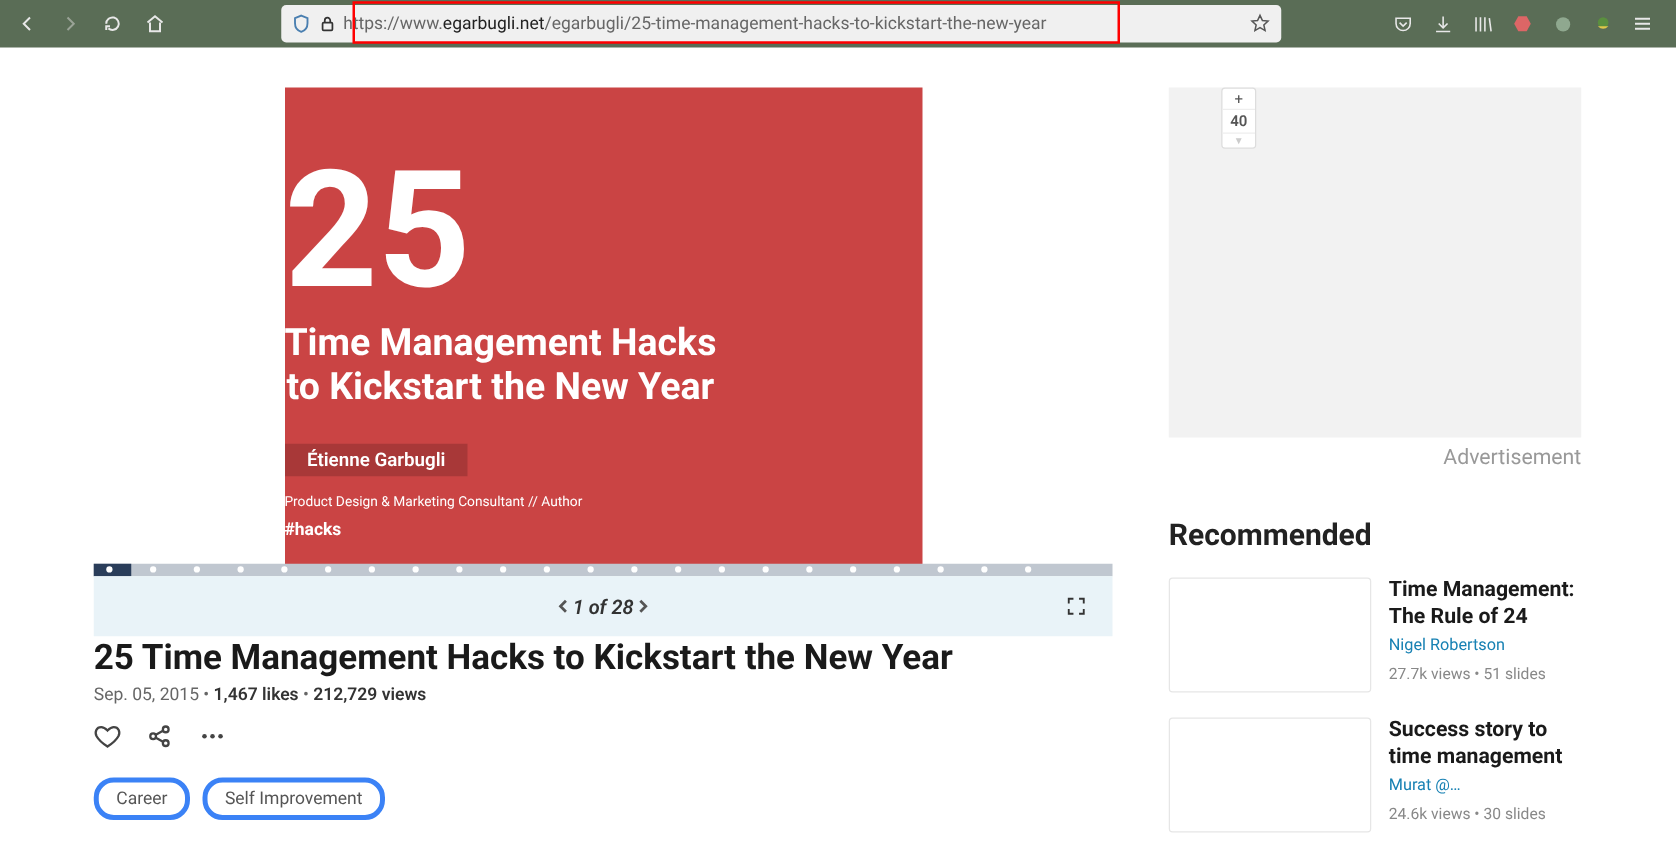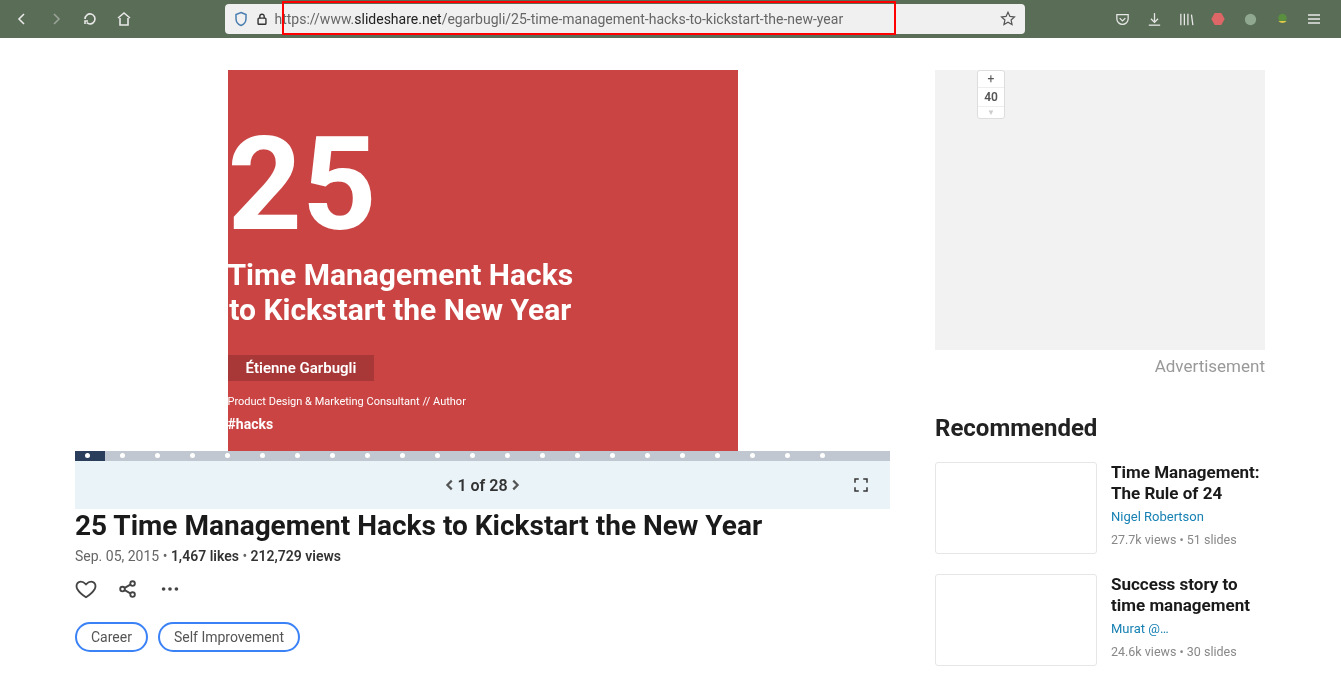--- a/index.html
+++ b/index.html
@@ -80,34 +80,35 @@
 
 .dots-strip { height: 10px; background: #c0c7d0; position: relative; margin-top: -2px; }
 .dots-strip::before { content:""; position:absolute; left:0; top:0; width:30px; height:100%; background:#2a3d5a; }
 .dot-row { position:absolute; top:2px; left:0; right:0; display:flex; gap:30px; padding-left:10px; }
 .dot { width:5px; height:5px; background:#fff; border-radius:50%; }
 
 .pager {
   height: 48px; background: #e9f3f8;
   display: flex; align-items: center; justify-content: center;
   position: relative;
+  font-style: italic;
 }
 .pager-arrow { color: #555; cursor:pointer; font-size:18px; }
 .pager-text { font-size: 16px; font-weight:600; color:#333; }
 .fullscreen-icon { position:absolute; right:20px; color:#333; cursor:pointer; }
 
 .title { font-size: 28px; font-weight: 700; color: #1a1a1a; }
 .meta { color: #666; font-size: 14px; margin-top: 6px; }
 .meta b { color: #333; font-weight:600; }
 
 .action-row { display:flex; gap:20px; margin-top: 14px; align-items:center; }
 .action-icon { color:#444; cursor:pointer; }
 
 .tags { display:flex; gap:10px; margin-top: 22px; }
-.tag { border:2px solid #3b82f6; border-radius:16px; padding:5px 14px; font-size:14px; color:#555; cursor:pointer; }
+.tag { border:4px solid #3b82f6; border-radius:16px; padding:5px 14px; font-size:14px; color:#555; cursor:pointer; }
 
 .ad-box { width: 330px; height: 280px; background:#f2f2f2; margin-top: 12px; }
 .ad-label { text-align:right; color:#999; font-size:17px; margin-top:6px; }
 
 .rec-title { font-size: 24px; font-weight:700; color:#222; margin-top: 38px; }
 .rec-item { display:flex; gap:14px; margin-top: 20px; }
 .rec-thumb { width: 162px; height: 92px; border:1px solid #e6e6e6; border-radius:3px; background:#fff; }
 .rec-info { flex:1; }
 .rec-t { font-size:17px; font-weight:700; color:#1a1a1a; line-height:1.25; }
 .rec-auth { font-size:13px; color:#1781b3; margin-top:4px; }
@@ -146,21 +147,21 @@
   <div class="url-bar-wrap">
     <div class="url-bar">
       <div class="url-highlight"></div>
       <svg width="16" height="16" viewBox="0 0 16 16" fill="none" stroke="#4a7fb0" stroke-width="1.5">
           <path d="M8 1.5l5 2v4c0 3.5-2.2 6-5 7-2.8-1-5-3.5-5-7v-4l5-2z"></path>
         </svg>
       <svg width="14" height="14" viewBox="0 0 16 16" fill="none" stroke="#333" stroke-width="1.6">
           <rect x="3.5" y="7" width="9" height="7" rx="1"></rect>
           <path d="M5.5 7V5a2.5 2.5 0 0 1 5 0v2"></path>
         </svg>
-      <span class="url-text"><span>https://www.</span><span class="domain">slideshare.net</span><span>/egarbugli/25-time-management-hacks-to-kickstart-the-new-year</span></span>
+      <span class="url-text"><span>https://www.</span><span class="domain">egarbugli.net</span><span>/egarbugli/25-time-management-hacks-to-kickstart-the-new-year</span></span>
       <svg width="18" height="18" viewBox="0 0 24 24" fill="none" stroke="#555" stroke-width="1.6">
           <path d="M12 3l2.6 5.6 6 .6-4.5 4.1 1.3 6-5.4-3.1-5.4 3.1 1.3-6L3.4 9.2l6-.6L12 3z"></path>
         </svg>
     </div>
   </div>
   <div class="right-icons">
     <div class="right-icon">
         <svg width="17" height="17" viewBox="0 0 24 24" fill="none" stroke="currentColor" stroke-width="1.8">
           <path d="M4 5h16v6a8 8 0 0 1-16 0V5z"></path>
           <path d="M8 10l4 4 4-4"></path>

